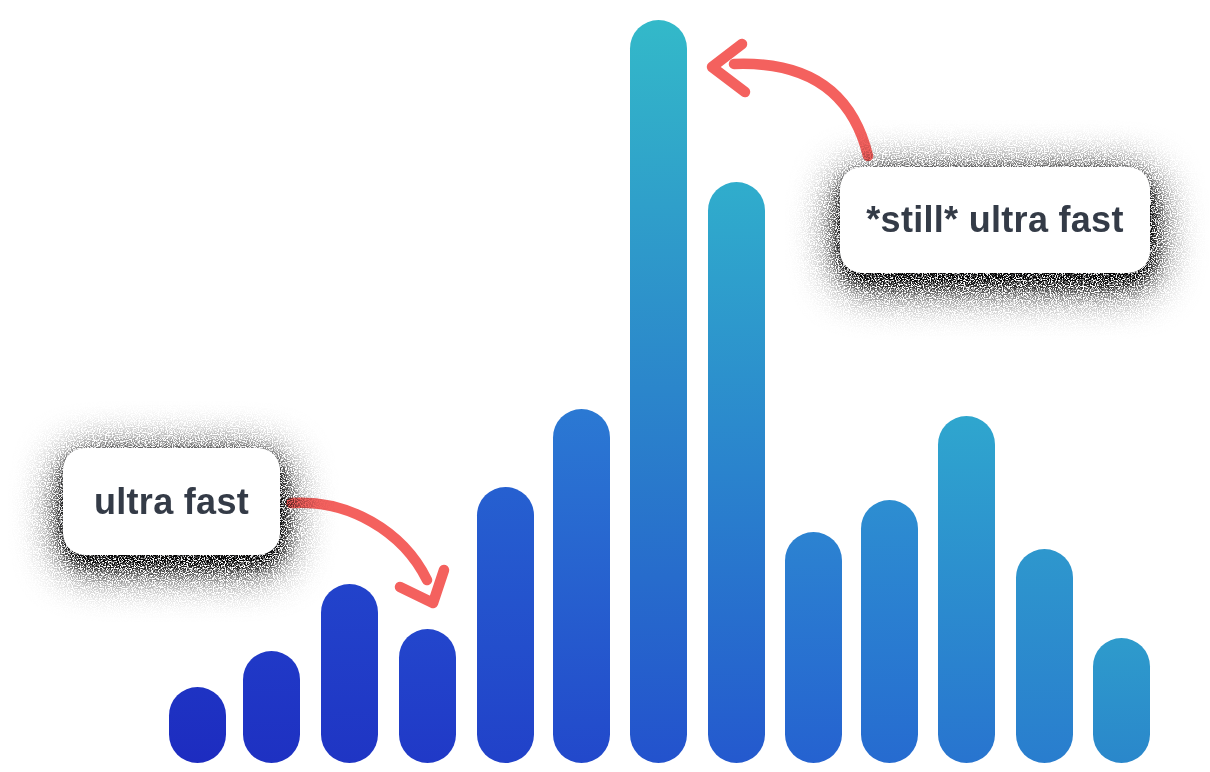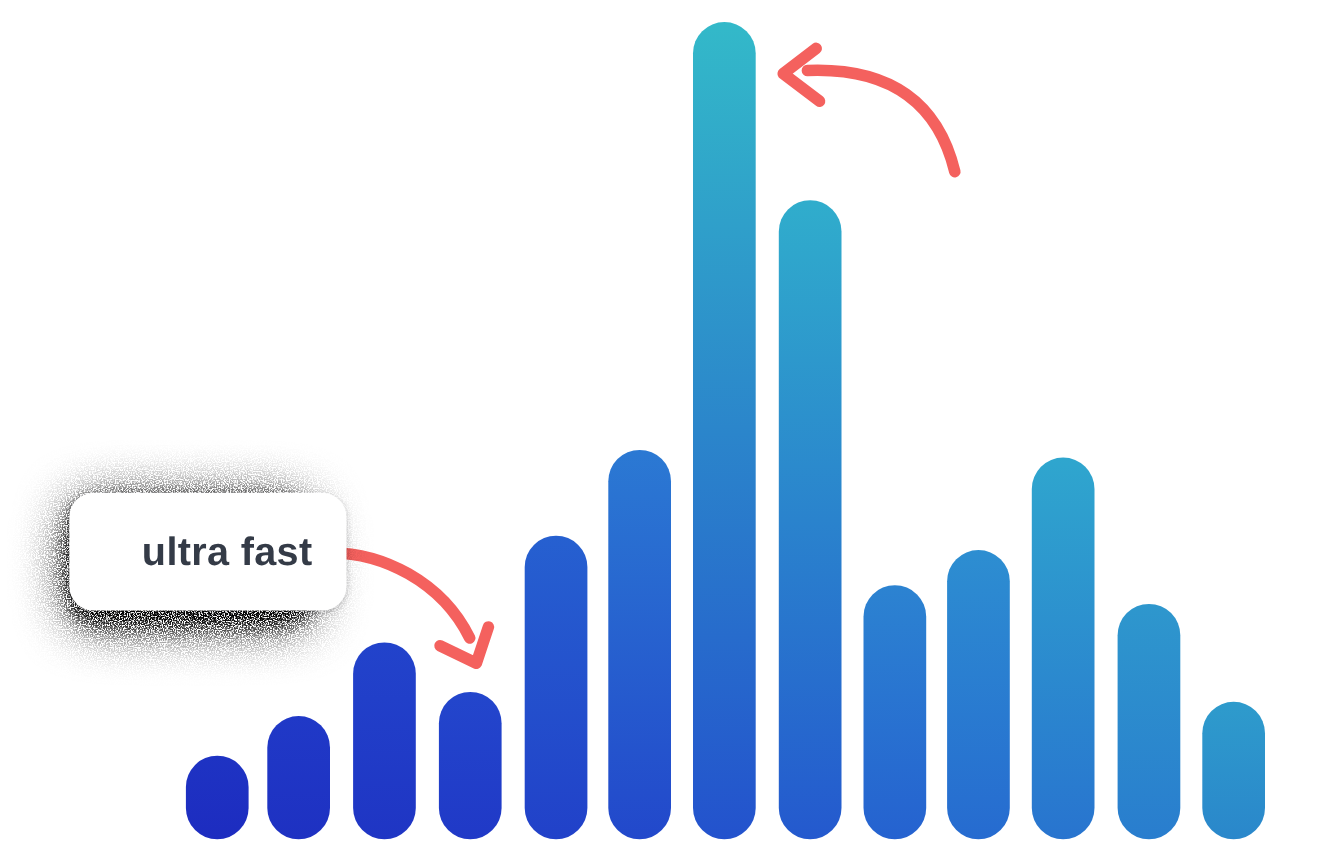--- a/index.html
+++ b/index.html
@@ -79,19 +79,27 @@
     <path class="acurve" d="M 291 503 C 348 499 403 531 427 580"></path>
     <path class="acurve" d="M 400 587 L 433 603 L 444 570"></path>
     <path class="acurve" d="M 868 156 C 853 94 810 61 734 64"></path>
     <path class="acurve" d="M 742 44 L 712 67 L 745 92"></path>
   </svg>
 
   <div class="callout" id="c0" style="left: 63px; top: 448px; width: 217px; height: 107px;">
     <svg class="grain" width="407" height="297" style="left: -95px; top: -87px;">
       <rect class="grect" rx="22" filter="url(#grainF)" x="95" y="87" width="217" height="107" fill="#17171c"></rect>
     </svg>
-    <div class="box" style="border-radius: 22px; padding-left: 35px;">
+    <div class="box" style="border-radius: 22px;">
       <span>ultra fast</span>
     </div>
   </div>
 
+  <div class="callout" id="c1" style="left: 840px; top: 167px; width: 310px; height: 106px;">
+    <svg class="grain" width="500" height="296" style="left: -95px; top: -87px;">
+      <rect class="grect" rx="22" filter="url(#grainF)" x="95" y="87" width="310" height="106" fill="#17171c"></rect>
+    </svg>
+    <div class="box" style="border-radius: 22px;">
+      <span>*still* ultra fast</span>
+    </div>
+  </div>
 
 </div>
 
 </body></html>

